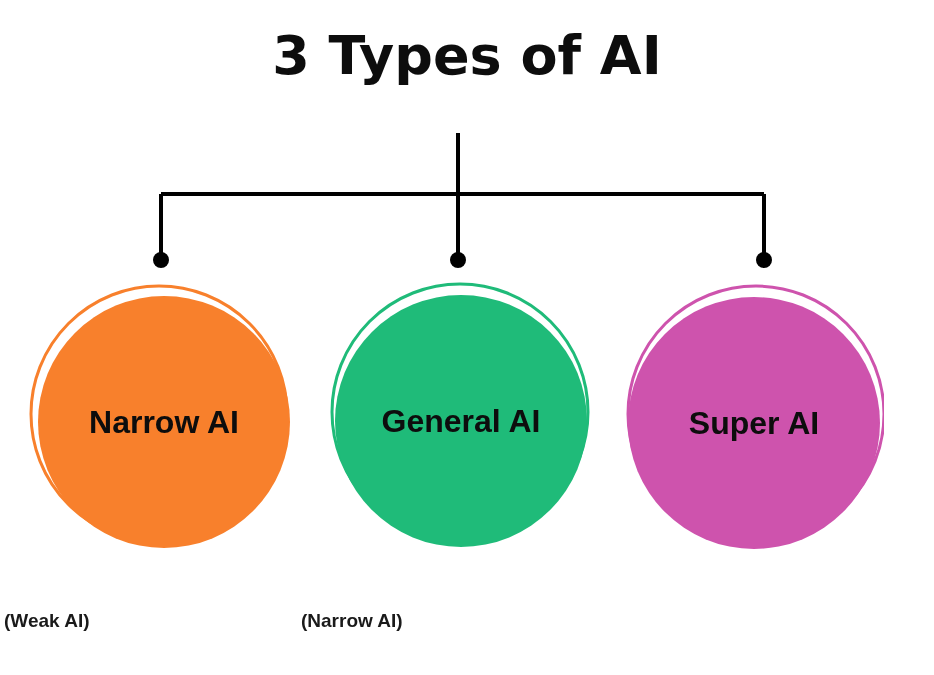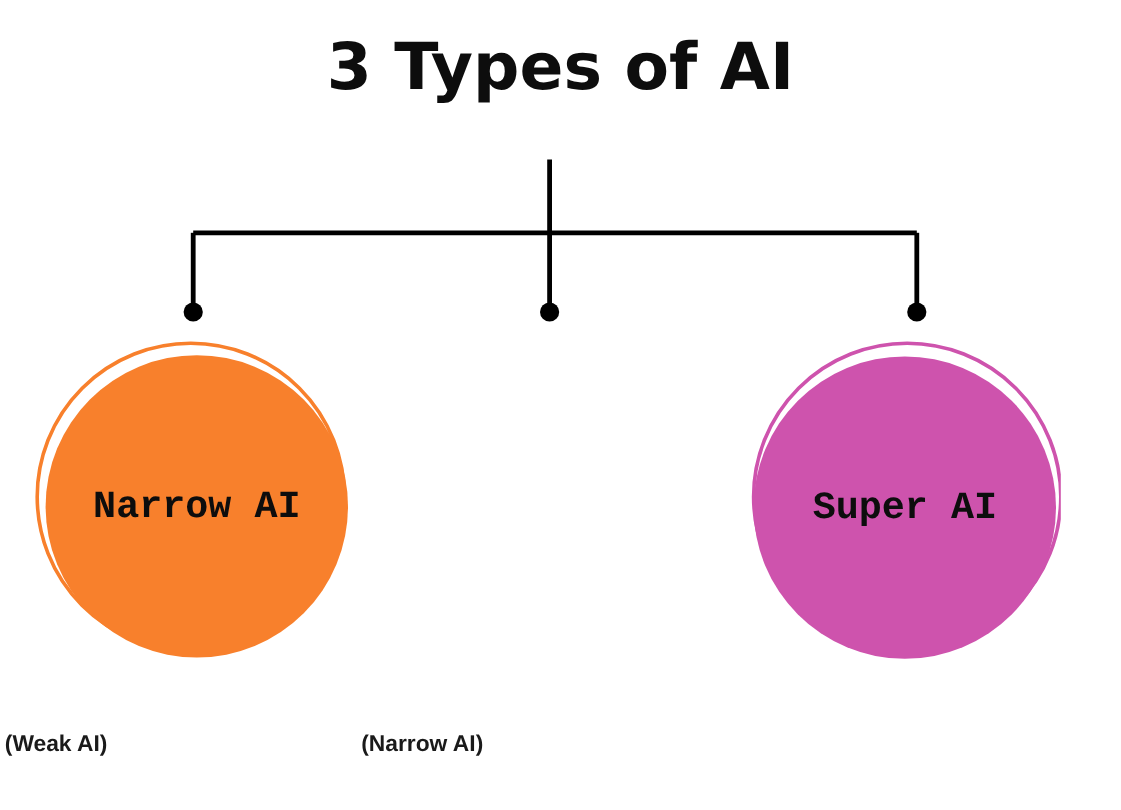--- a/index.html
+++ b/index.html
@@ -40,21 +40,21 @@
     position: absolute;
     left: 11px; top: 15px;
     width: 252px; height: 252px;
     display: flex;
     align-items: center;
     justify-content: center;
     text-align: center;
     font-size: 32px;
     font-weight: 700;
     color: #0d0d0d;
-    font-family: Liberation Mono, monospace;
+    font-family: Liberation Sans, sans-serif;
   }
   .sublabel {
     position: absolute;
     top: 610px;
     width: 320px;
     font-size: 19px;
     font-weight: 700;
     color: #1a1a1a;
     font-family: "Liberation Sans", sans-serif;
   }
@@ -84,20 +84,27 @@
   </svg>
 
   <div class="node node-narrow">
     <svg class="bubble" viewBox="0 0 270 270" xmlns="http://www.w3.org/2000/svg">
       <circle cx="132" cy="133" r="128" fill="none" stroke-width="3" stroke="#F8802C"></circle>
       <circle cx="137" cy="141" r="126" fill="#F8802C"></circle>
     </svg>
     <div class="bubble-label">Narrow AI</div>
   </div>
 
+  <div class="node node-general">
+    <svg class="bubble" viewBox="0 0 270 270" xmlns="http://www.w3.org/2000/svg">
+      <circle cx="136" cy="132" r="128" fill="none" stroke-width="3" stroke="#1FBB79"></circle>
+      <circle cx="137" cy="141" r="126" fill="#1FBB79"></circle>
+    </svg>
+    <div class="bubble-label">General AI</div>
+  </div>
 
   <div class="node node-super">
     <svg class="bubble" viewBox="0 0 270 270" xmlns="http://www.w3.org/2000/svg">
       <circle cx="139" cy="132" r="128" fill="none" stroke-width="3" stroke="#CE53AD"></circle>
       <circle cx="137" cy="141" r="126" fill="#CE53AD"></circle>
     </svg>
     <div class="bubble-label">Super AI</div>
   </div>
 
   <div class="sublabel sublabel-narrow">(Weak AI)</div>

